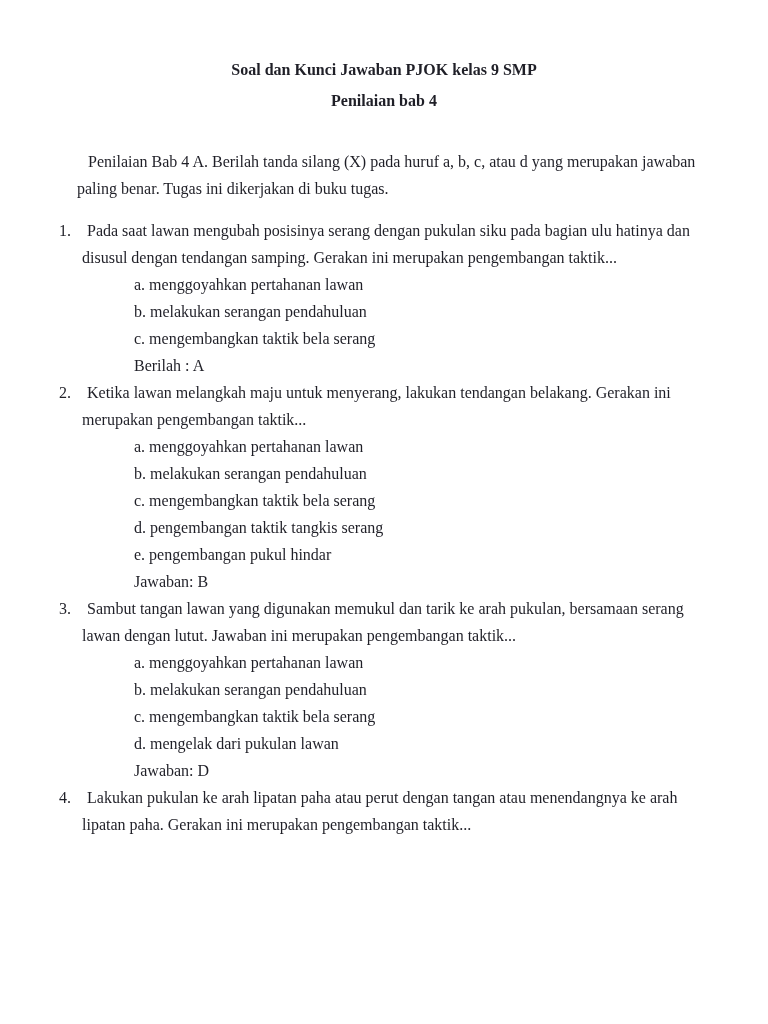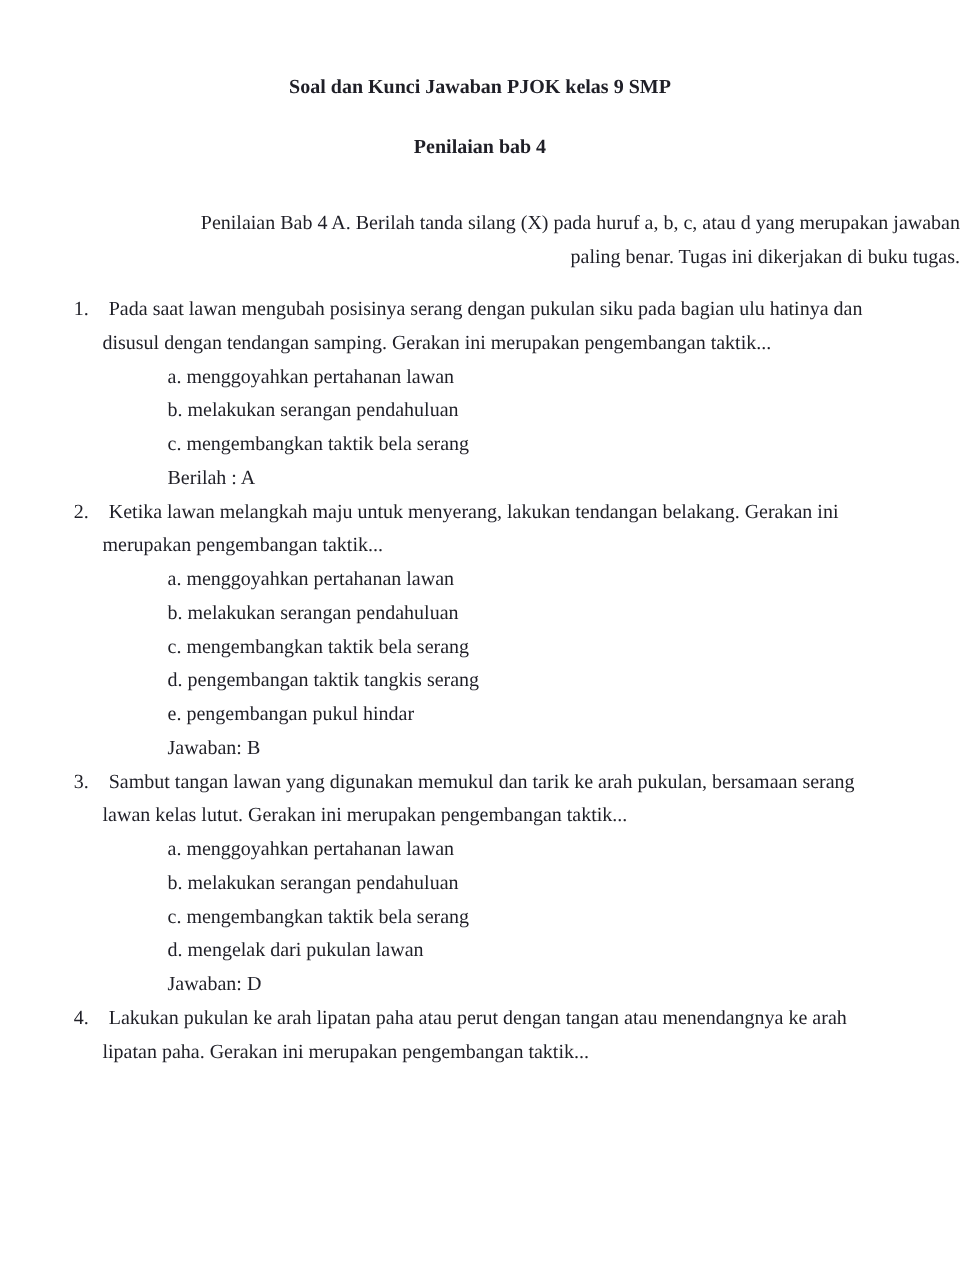--- a/index.html
+++ b/index.html
@@ -12,22 +12,22 @@
     color: #1f1f27;
     overflow: hidden;
   }
   .page { padding-top: 56px; }
   .line { line-height: 27px; white-space: nowrap; }
   .title, .subtitle {
     text-align: center;
     font-weight: bold;
     line-height: 27px;
   }
-  .subtitle { margin-top: 21px; }
-  .intro { margin: 34px 0 0 77px; text-align: right; }
+  .subtitle { margin-top: 4px; }
+  .intro { margin: 34px 0 0 77px; }
   .indent { padding-left: 11px; }
   .qlist { margin-top: 15px; }
   .question { display: flex; }
   .qnum {
     flex: none;
     margin-left: 59px;
     width: 23px;
     line-height: 27px;
   }
   .qbody { flex: 1; min-width: 0; }
@@ -72,21 +72,21 @@
         <div class="line opt">d. pengembangan taktik tangkis serang</div>
         <div class="line opt">e. pengembangan pukul hindar</div>
         <div class="line opt">Jawaban: B</div>
       </div>
     </div>
 
     <div class="question">
       <div class="qnum line">3.</div>
       <div class="qbody">
         <div class="line stem1">Sambut tangan lawan yang digunakan memukul dan tarik ke arah pukulan, bersamaan serang</div>
-        <div class="line">lawan kelas lutut. Gerakan ini merupakan pengembangan taktik...</div>
+        <div class="line">lawan dengan lutut. Jawaban ini merupakan pengembangan taktik...</div>
         <div class="line opt">a. menggoyahkan pertahanan lawan</div>
         <div class="line opt">b. melakukan serangan pendahuluan</div>
         <div class="line opt">c. mengembangkan taktik bela serang</div>
         <div class="line opt">d. mengelak dari pukulan lawan</div>
         <div class="line opt">Jawaban: D</div>
       </div>
     </div>
 
     <div class="question">
       <div class="qnum line">4.</div>

